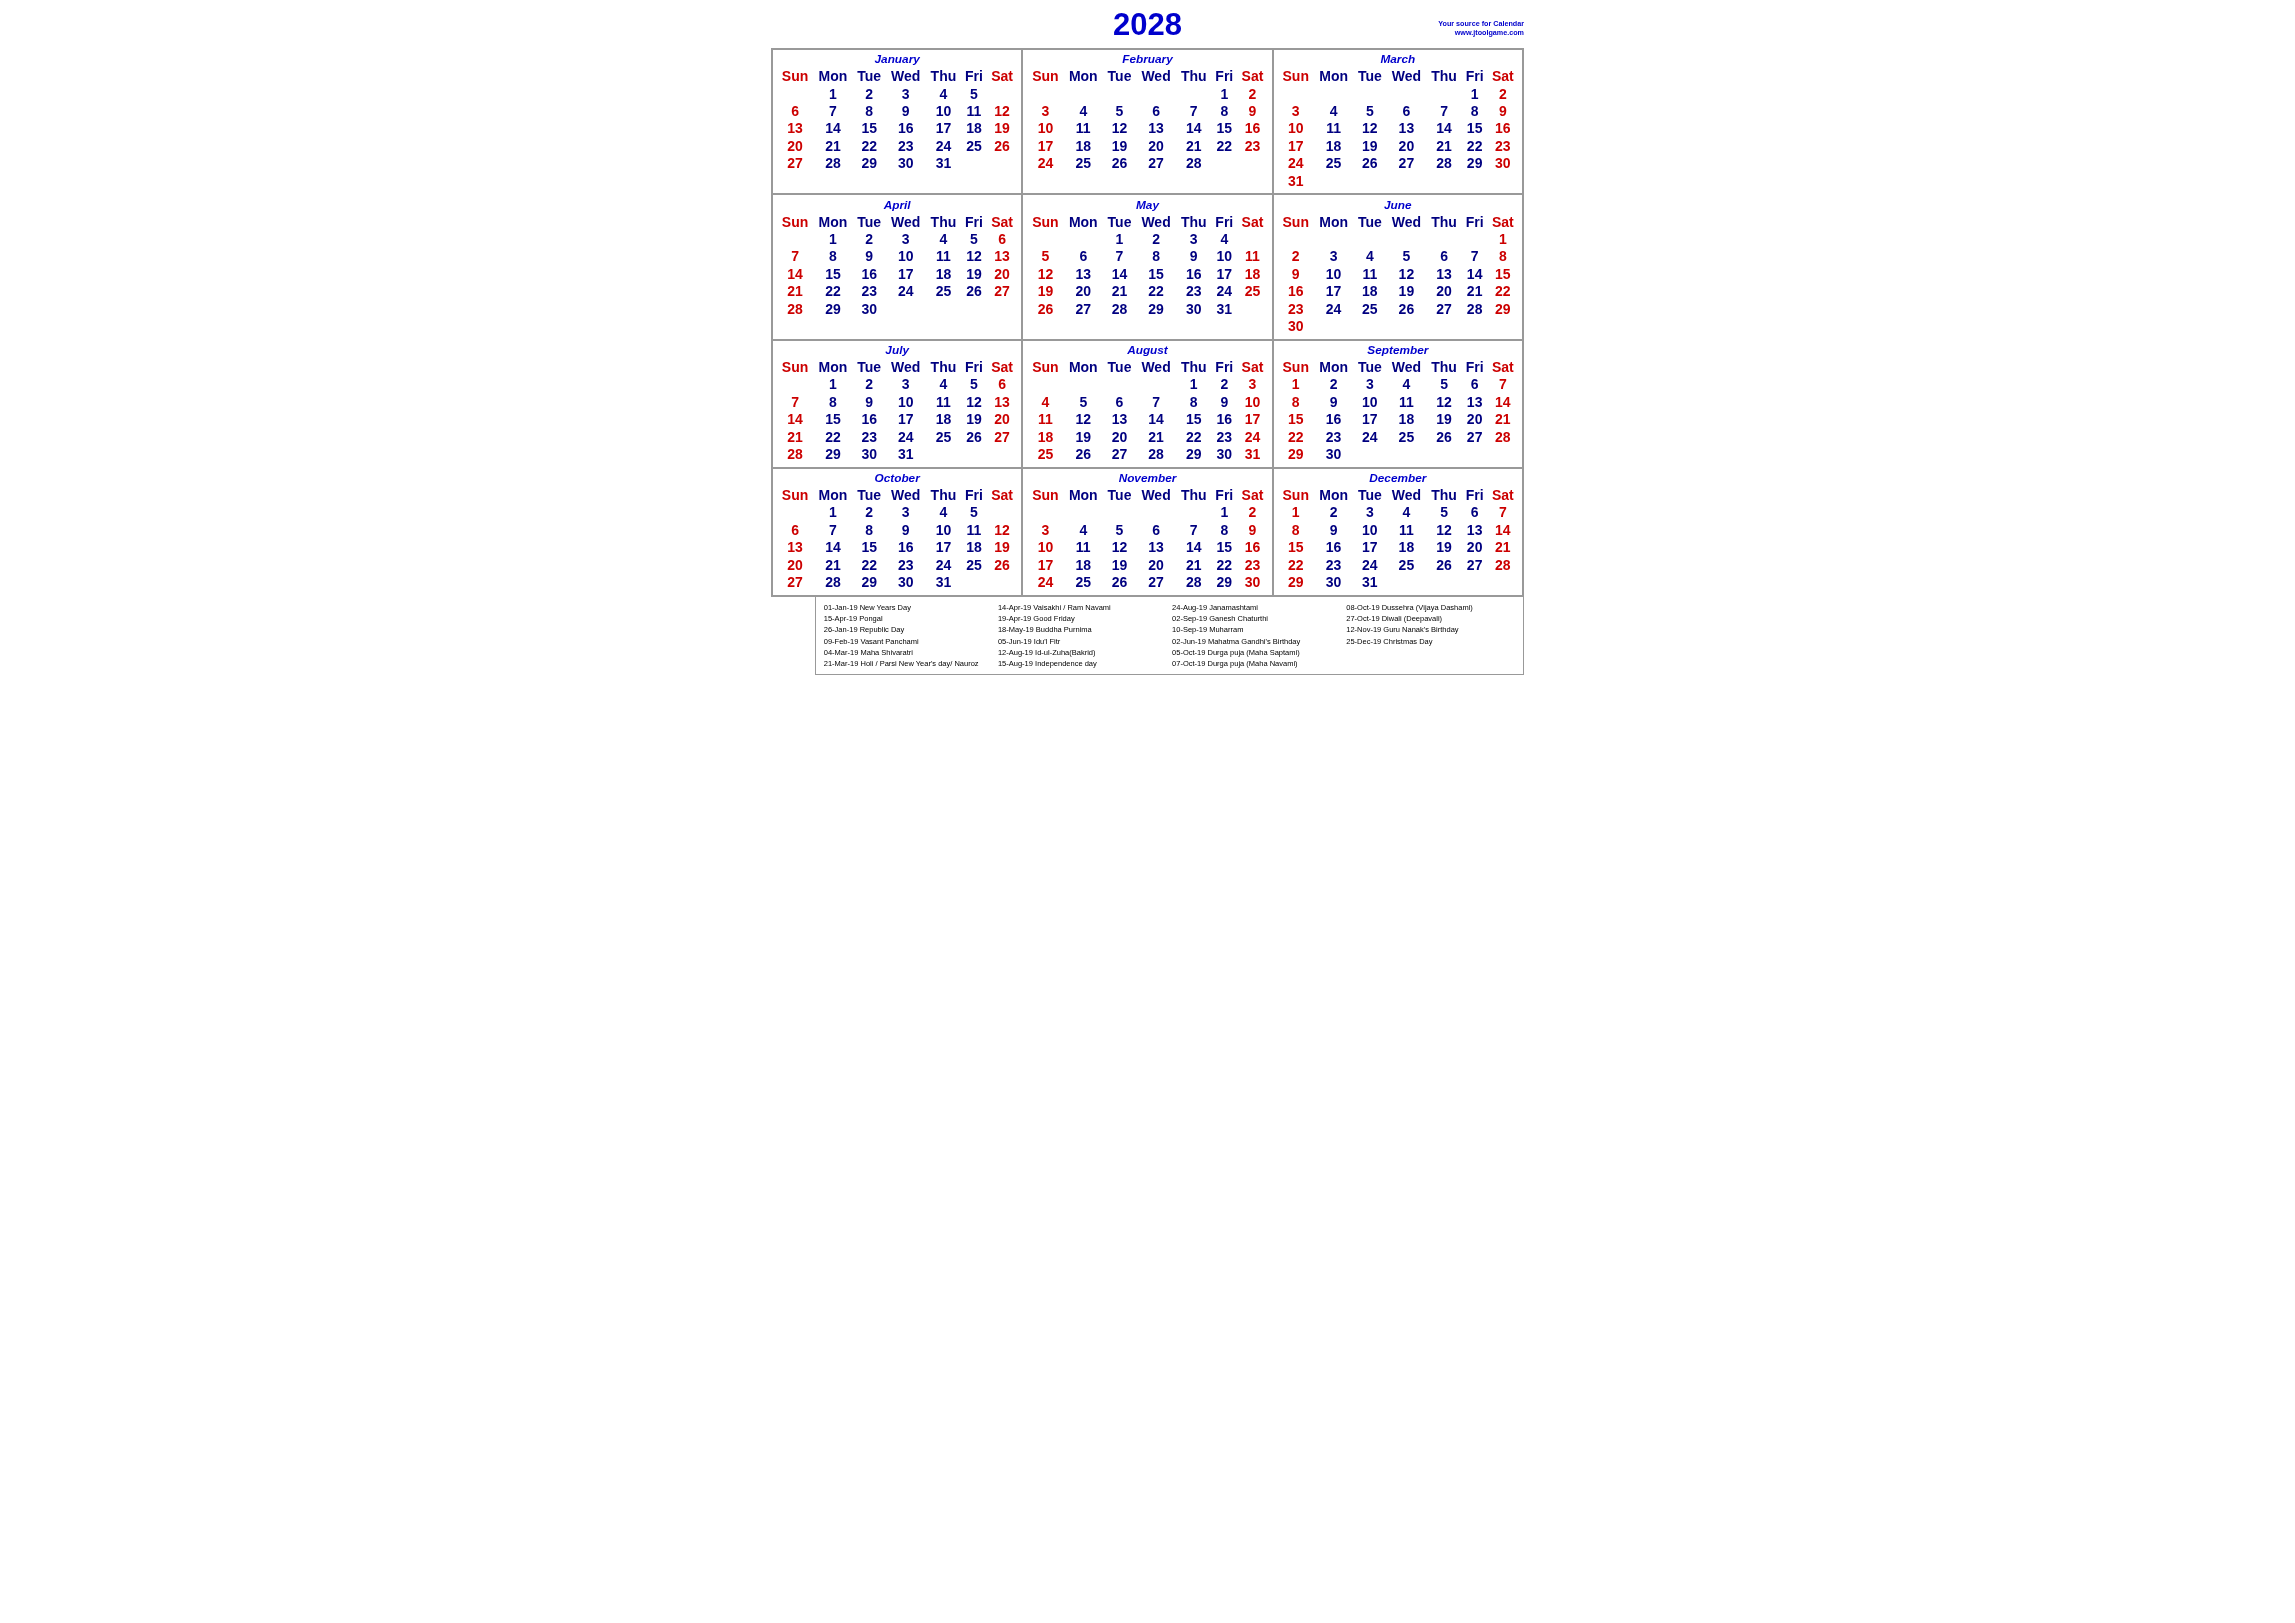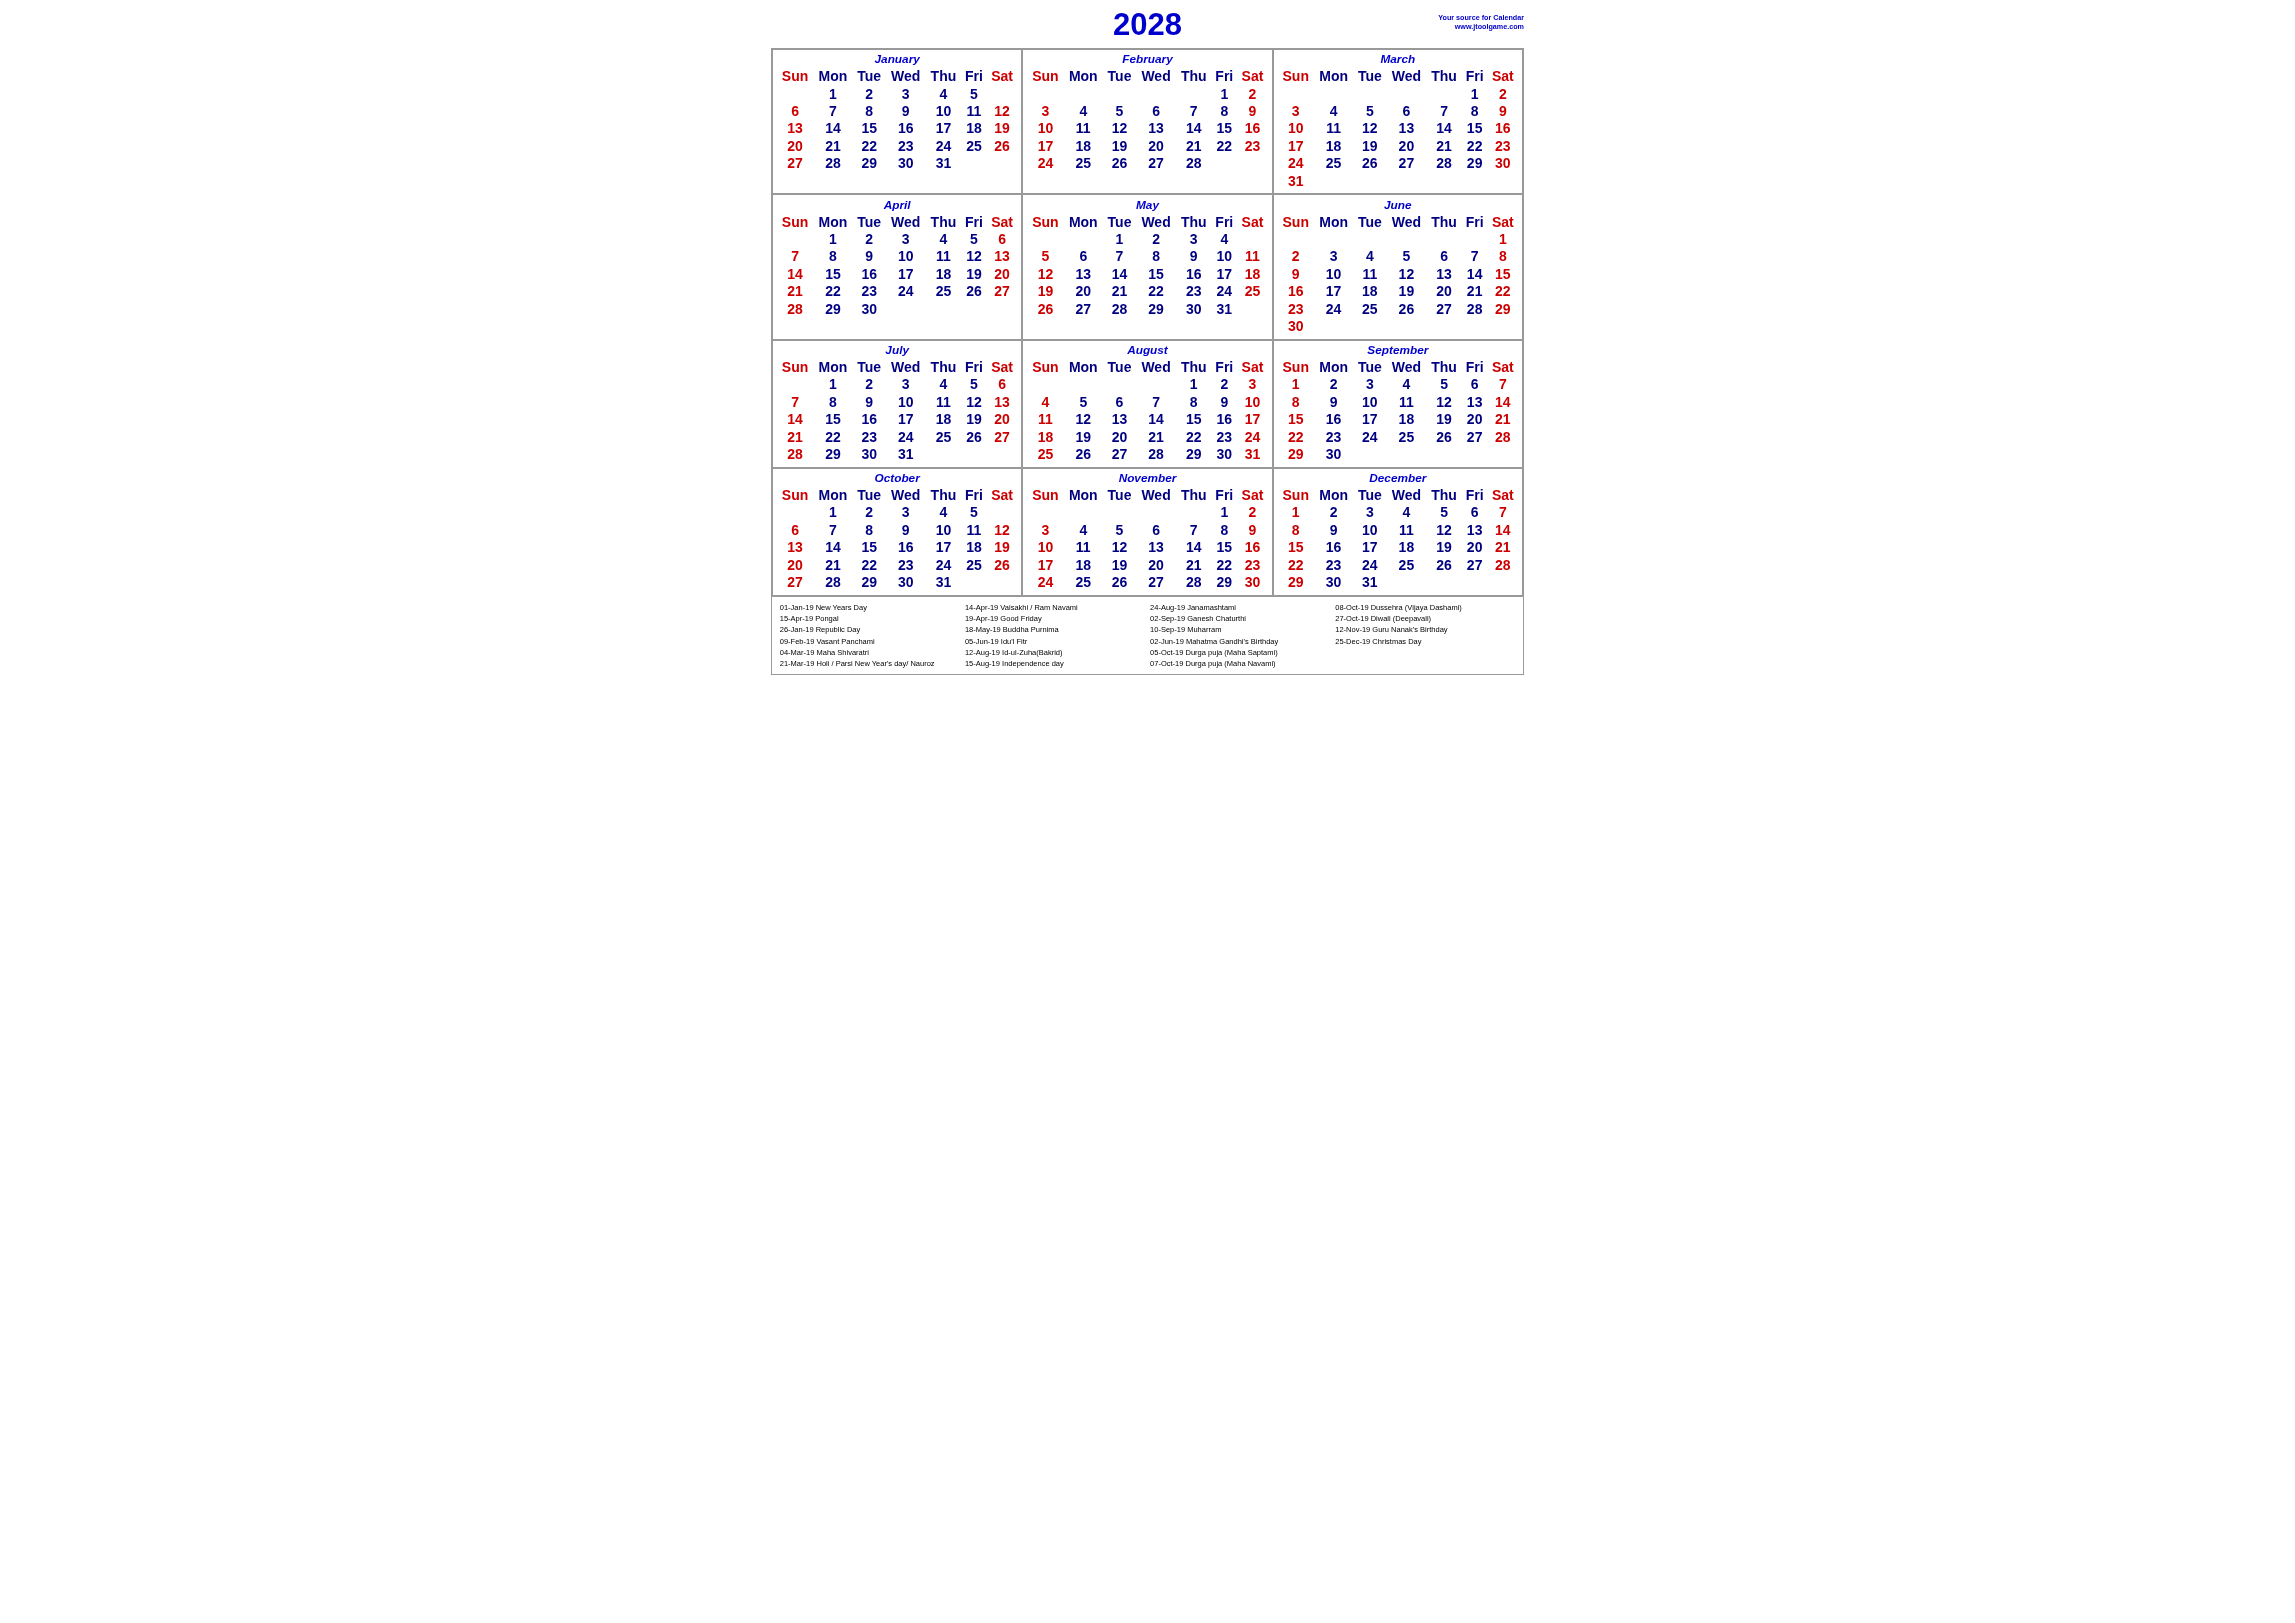--- a/index.html
+++ b/index.html
@@ -20,21 +20,21 @@
     .year-title {
       font-size: 31px;
       font-weight: bold;
       color: #0000cc;
       text-align: center;
       flex: 1;
     }
     .site-info {
       position: absolute;
       right: 0;
-      top: 6px;
+      top: 12px;
       text-align: right;
       font-size: 7.2px;
       color: #0000cc;
       font-weight: bold;
     }
     .calendar-grid {
       display: grid;
       grid-template-columns: repeat(3, 1fr);
       border: 0.7px solid #999;
     }
@@ -69,20 +69,21 @@
     .sat { color: #cc0000; }
     .weekday { color: #000080; }
     .holidays-section {
       display: grid;
       grid-template-columns: repeat(4, 1fr);
       border: 0.7px solid #999;
       border-top: none;
       padding: 3.9px 5.2px;
       font-size: 7.5px;
       color: #000;
+      margin-left: 44px;
     }
     .holiday-col {
       padding: 1.3px 2.6px;
     }
     .holiday-col p {
       line-height: 1.5;
     }
   </style>
 </head>
 <body>

